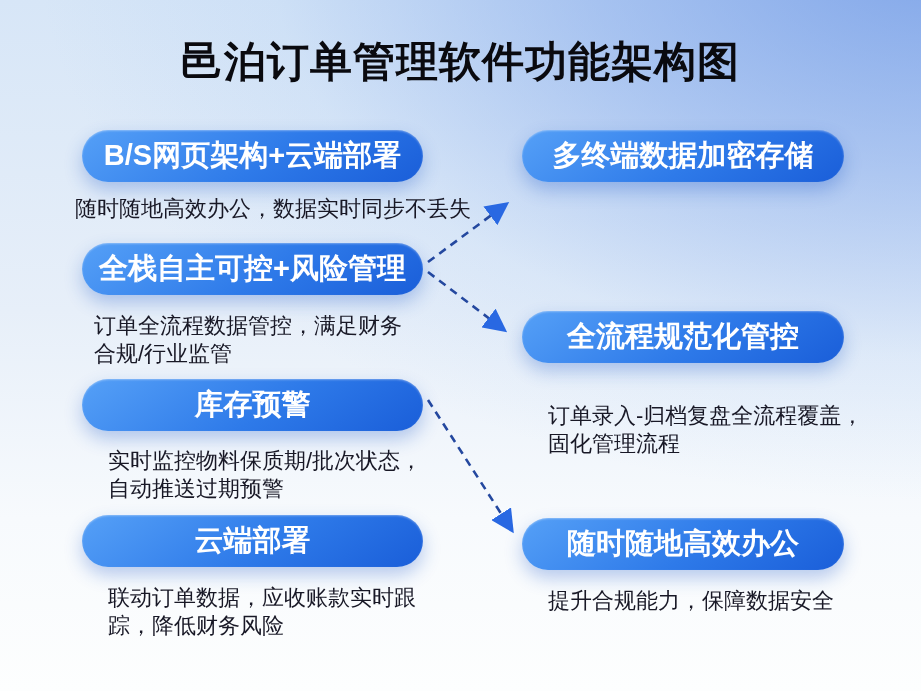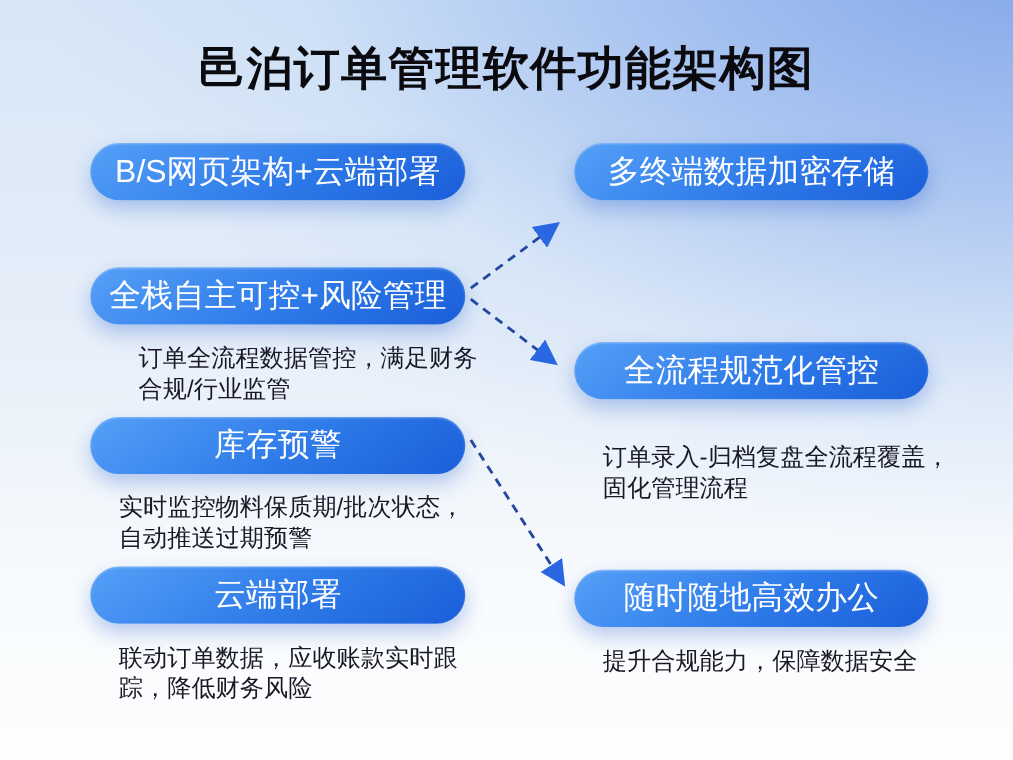--- a/index.html
+++ b/index.html
@@ -16,21 +16,21 @@
     position:absolute;left:0;right:0;top:34px;
     margin:0;text-align:center;
     font-size:42px;font-weight:800;letter-spacing:1px;
     color:#0a0a0f;
   }
   .pill{
     position:absolute;height:52px;
     border-radius:27px;
     display:flex;align-items:center;justify-content:center;
     background:linear-gradient(145deg,#55a0f7 0%,#2e7ae9 55%,#1a5ed9 100%);
-    color:#ffffff;font-size:29px;font-weight:400;
+    color:#ffffff;font-size:29px;font-weight:700;
     box-shadow:0 8px 18px rgba(27,86,200,0.30), inset 0 1px 2px rgba(255,255,255,0.35);
     white-space:nowrap;
   }
   .pill.left{left:82px;width:341px;}
   .pill.right{left:522px;width:322px;}
   .desc{
     position:absolute;margin:0;
     font-size:22px;line-height:1.27;
     color:#181826;
     white-space:pre-line;
@@ -59,25 +59,26 @@
       </marker>
     </defs>
   <line x1="428" y1="262" x2="505" y2="205" stroke="#24489f" marker-end="url(#arrowhead)"></line>
       <line x1="428" y1="272" x2="503" y2="329" stroke="#24489f" marker-end="url(#arrowhead)"></line>
       <line x1="428" y1="400" x2="511" y2="529" stroke="#24489f" marker-end="url(#arrowhead)"></line>
     </svg>
 
   <div class="pill left" style="top:130px">
     <span>B/S网页架构+云端部署</span>
   </div>
+  <p class="desc" style="left:75px;top:195px">随时随地高效办公，数据实时同步不丢失</p>
 
   <div class="pill left" style="top:243px">
     <span>全栈自主可控+风险管理</span>
   </div>
-  <p class="desc" style="left:126px;top:312px">订单全流程数据管控，满足财务
+  <p class="desc" style="left:94px;top:312px">订单全流程数据管控，满足财务
 合规/行业监管</p>
 
   <div class="pill left" style="top:379px">
     <span>库存预警</span>
   </div>
   <p class="desc" style="left:108px;top:447px">实时监控物料保质期/批次状态，
 自动推送过期预警</p>
 
   <div class="pill left" style="top:515px">
     <span>云端部署</span>

